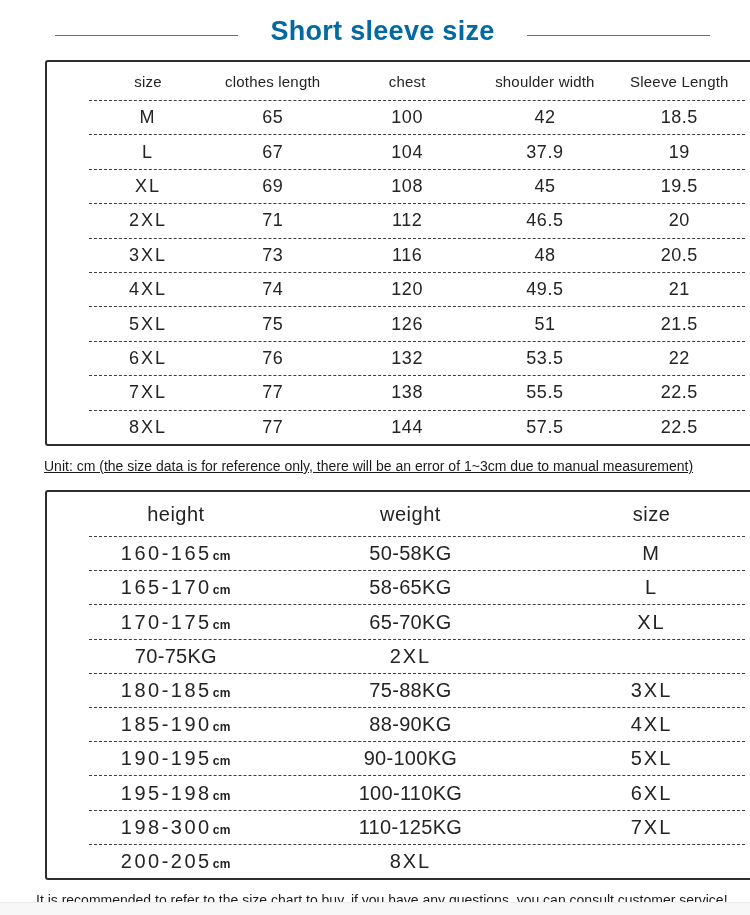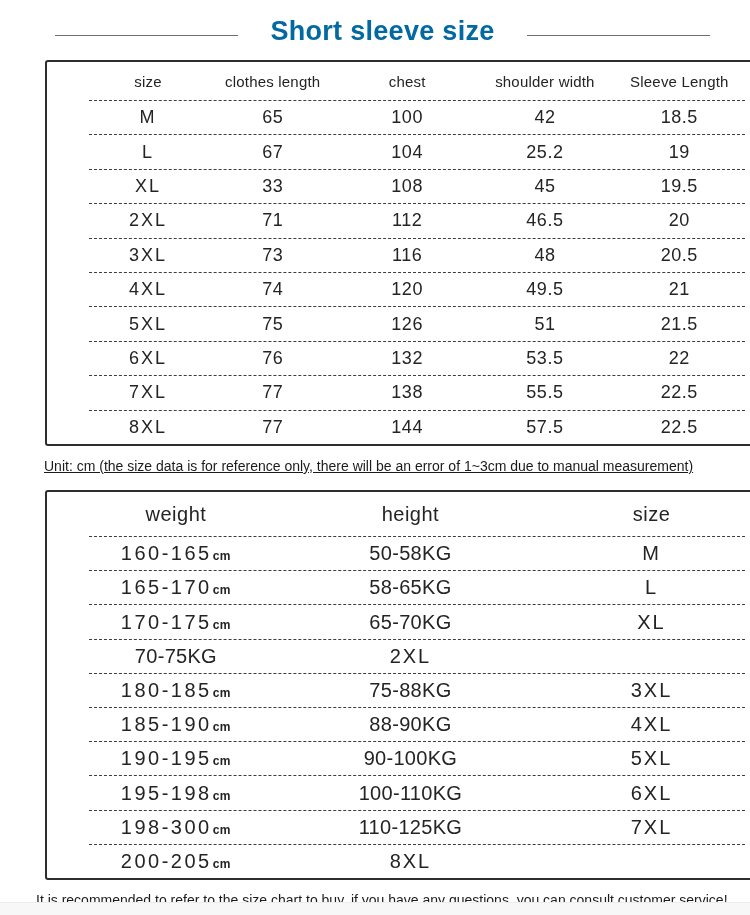--- a/index.html
+++ b/index.html
@@ -58,26 +58,26 @@
       <span class="cell szc">M</span>
       <span class="cell">65</span>
       <span class="cell">100</span>
       <span class="cell">42</span>
       <span class="cell">18.5</span>
     </div>
     <div class="row">
       <span class="cell szc">L</span>
       <span class="cell">67</span>
       <span class="cell">104</span>
-      <span class="cell">25.2</span>
+      <span class="cell">37.9</span>
       <span class="cell">19</span>
     </div>
     <div class="row">
       <span class="cell szc">XL</span>
-      <span class="cell">33</span>
+      <span class="cell">69</span>
       <span class="cell">108</span>
       <span class="cell">45</span>
       <span class="cell">19.5</span>
     </div>
     <div class="row">
       <span class="cell szc">2XL</span>
       <span class="cell">71</span>
       <span class="cell">112</span>
       <span class="cell">46.5</span>
       <span class="cell">20</span>
@@ -124,22 +124,22 @@
       <span class="cell">57.5</span>
       <span class="cell">22.5</span>
     </div>
   </div>
 </div>
 <p class="note">Unit: cm (the size data is for reference only, there will be an error of 1~3cm due to manual measurement)</p>
 
 <div class="box t2">
   <div class="inner">
     <div class="row2 hd2">
+      <span class="cell">height</span>
       <span class="cell">weight</span>
-      <span class="cell">height</span>
       <span class="cell">size</span>
     </div>
     <div class="row2">
       <span class="cell"><span class="hval">160-165</span><span class="unit">cm</span></span>
       <span class="cell wval">50-58KG</span>
       <span class="cell sval">M</span>
     </div>
     <div class="row2">
       <span class="cell"><span class="hval">165-170</span><span class="unit">cm</span></span>
       <span class="cell wval">58-65KG</span>

